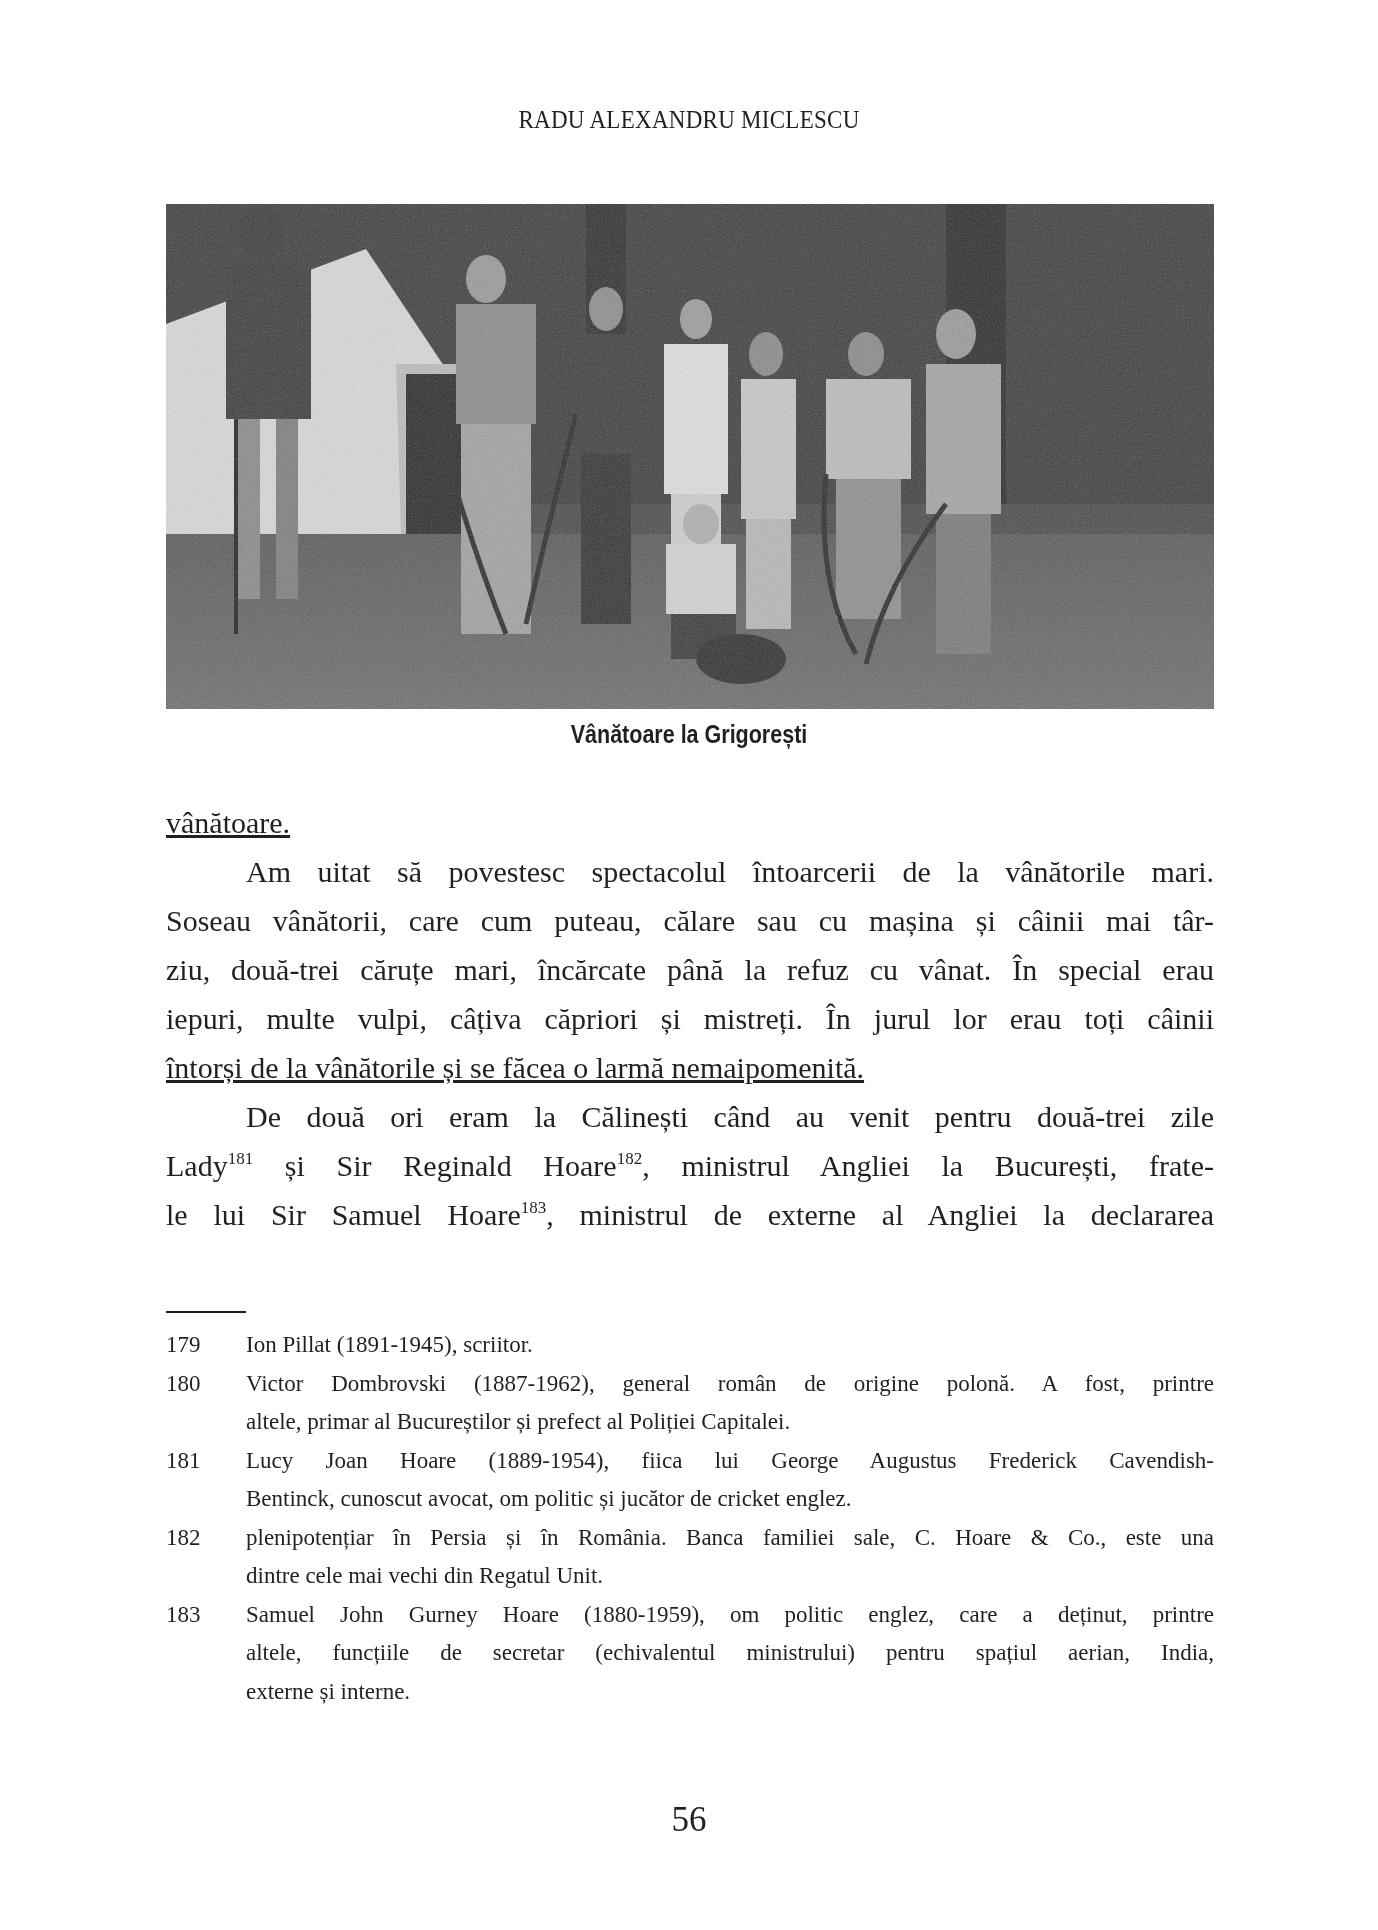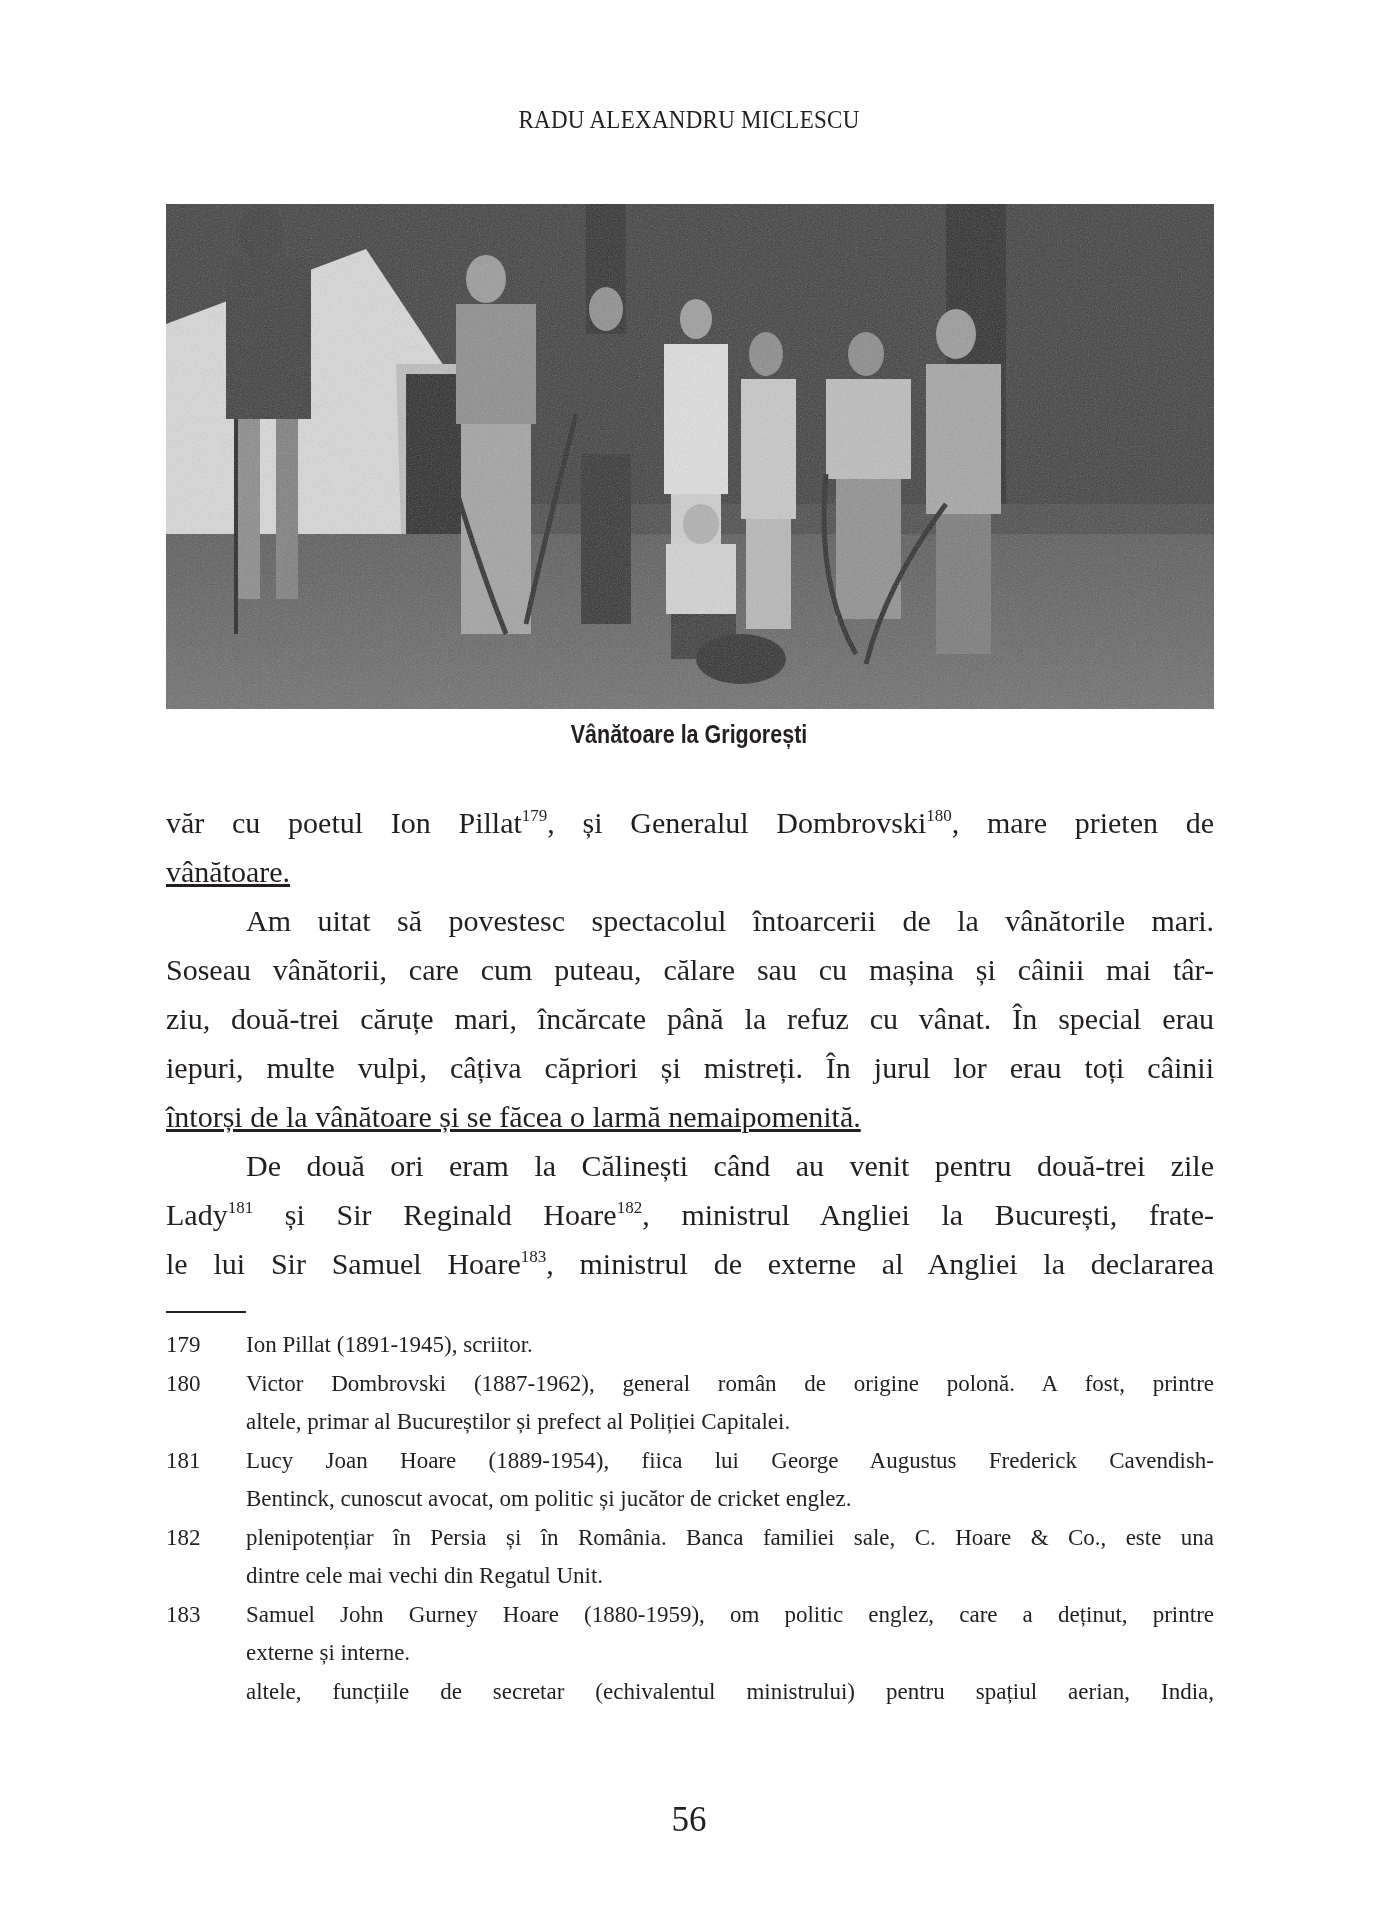--- a/index.html
+++ b/index.html
@@ -120,29 +120,28 @@
       </g>
       <ellipse cx="575" cy="455" rx="45" ry="25" fill="#2f2f2f"></ellipse>
       <rect x="0" y="0" width="1048" height="505" filter="url(#grain)"></rect>
     </svg>
   </div>
 
   <div class="caption">Vânătoare la Grigorești</div>
 
   <div class="body-text" id="body-text" style="top: 798px;">
       <div>
-        <span class="line">văr cu poetul Ion Pillat<sup>179</sup>, și Generalul Dombrovski<sup>180</sup>, mare prieten de</span>
         <span class="line last">vânătoare.</span>
       </div>
       <div>
         <span class="line indent">Am uitat să povestesc spectacolul întoarcerii de la vânătorile mari.</span>
         <span class="line">Soseau vânătorii, care cum puteau, călare sau cu mașina și câinii mai târ-</span>
         <span class="line">ziu, două-trei căruțe mari, încărcate până la refuz cu vânat. În special erau</span>
         <span class="line">iepuri, multe vulpi, câțiva căpriori și mistreți. În jurul lor erau toți câinii</span>
-        <span class="line last">întorși de la vânătoare și se făcea o larmă nemaipomenită.</span>
+        <span class="line last">întorși de la vânătorile și se făcea o larmă nemaipomenită.</span>
       </div>
       <div>
         <span class="line indent">De două ori eram la Călinești când au venit pentru două-trei zile</span>
         <span class="line">Lady<sup>181</sup> și Sir Reginald Hoare<sup>182</sup>, ministrul Angliei la București, frate-</span>
         <span class="line">le lui Sir Samuel Hoare<sup>183</sup>, ministrul de externe al Angliei la declararea</span>
       </div>
     </div>
 
   <div class="fn-rule"></div>
 
@@ -171,20 +170,20 @@
         <div class="fn-num">182</div>
         <div class="fn-text">
           <span class="fn-line">plenipotențiar în Persia și în România. Banca familiei sale, C. Hoare &amp; Co., este una</span>
           <span class="fn-line last">dintre cele mai vechi din Regatul Unit.</span>
         </div>
       </div>
       <div class="fn">
         <div class="fn-num">183</div>
         <div class="fn-text">
           <span class="fn-line">Samuel John Gurney Hoare (1880-1959), om politic englez, care a deținut, printre</span>
+          <span class="fn-line">altele, funcțiile de secretar (echivalentul ministrului) pentru spațiul aerian, India,</span>
           <span class="fn-line last">externe și interne.</span>
-          <span class="fn-line">altele, funcțiile de secretar (echivalentul ministrului) pentru spațiul aerian, India,</span>
         </div>
       </div>
     </div>
 
   <div class="page-number">56</div>
 </div>
 
 </body></html>

